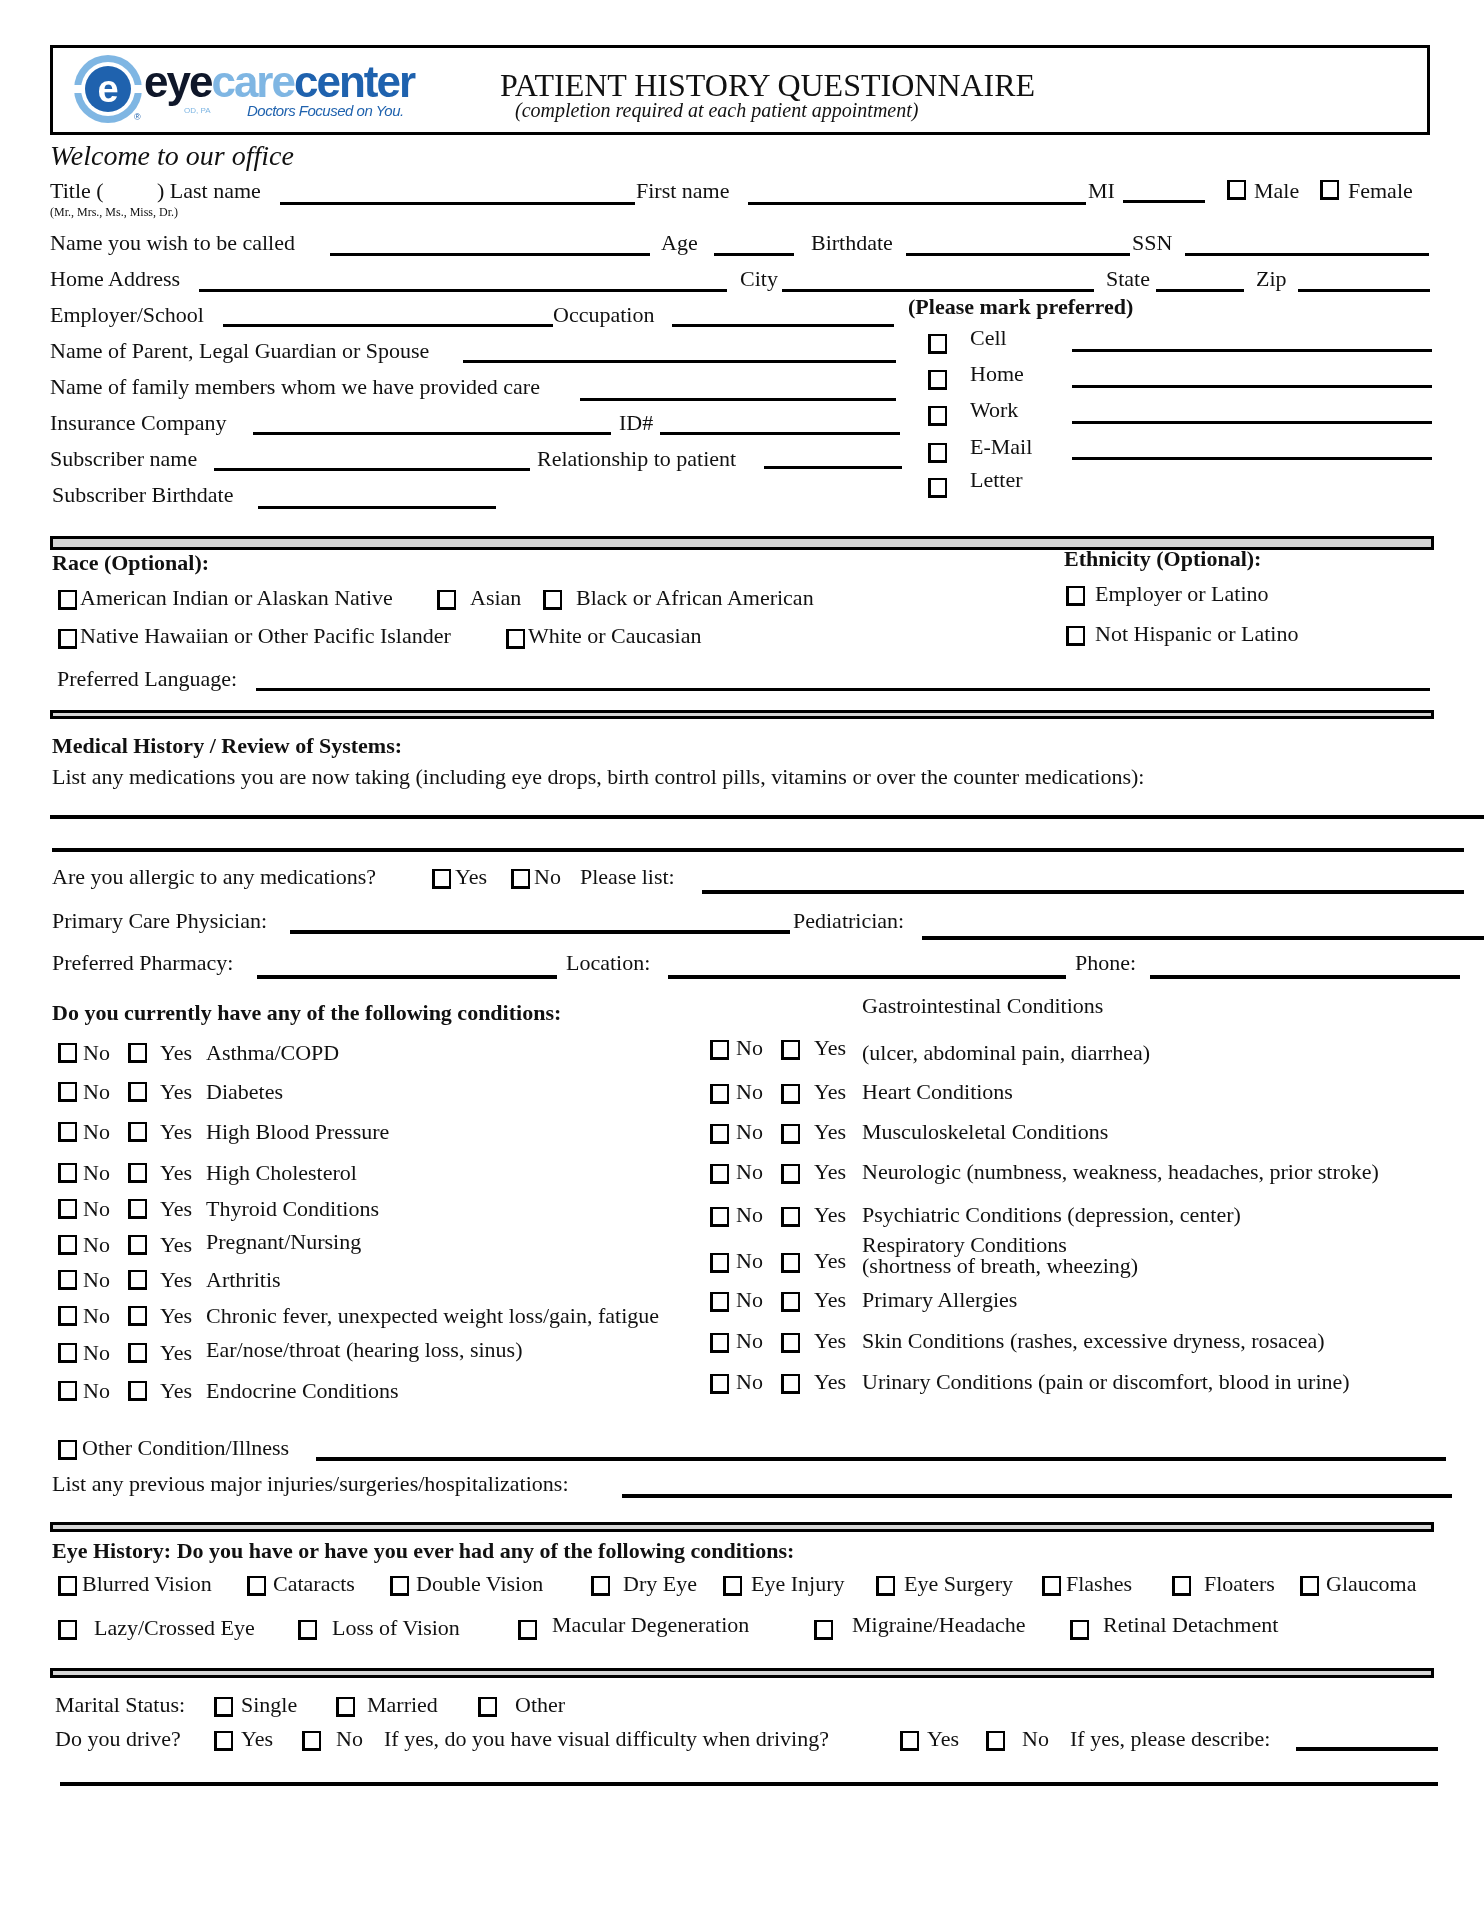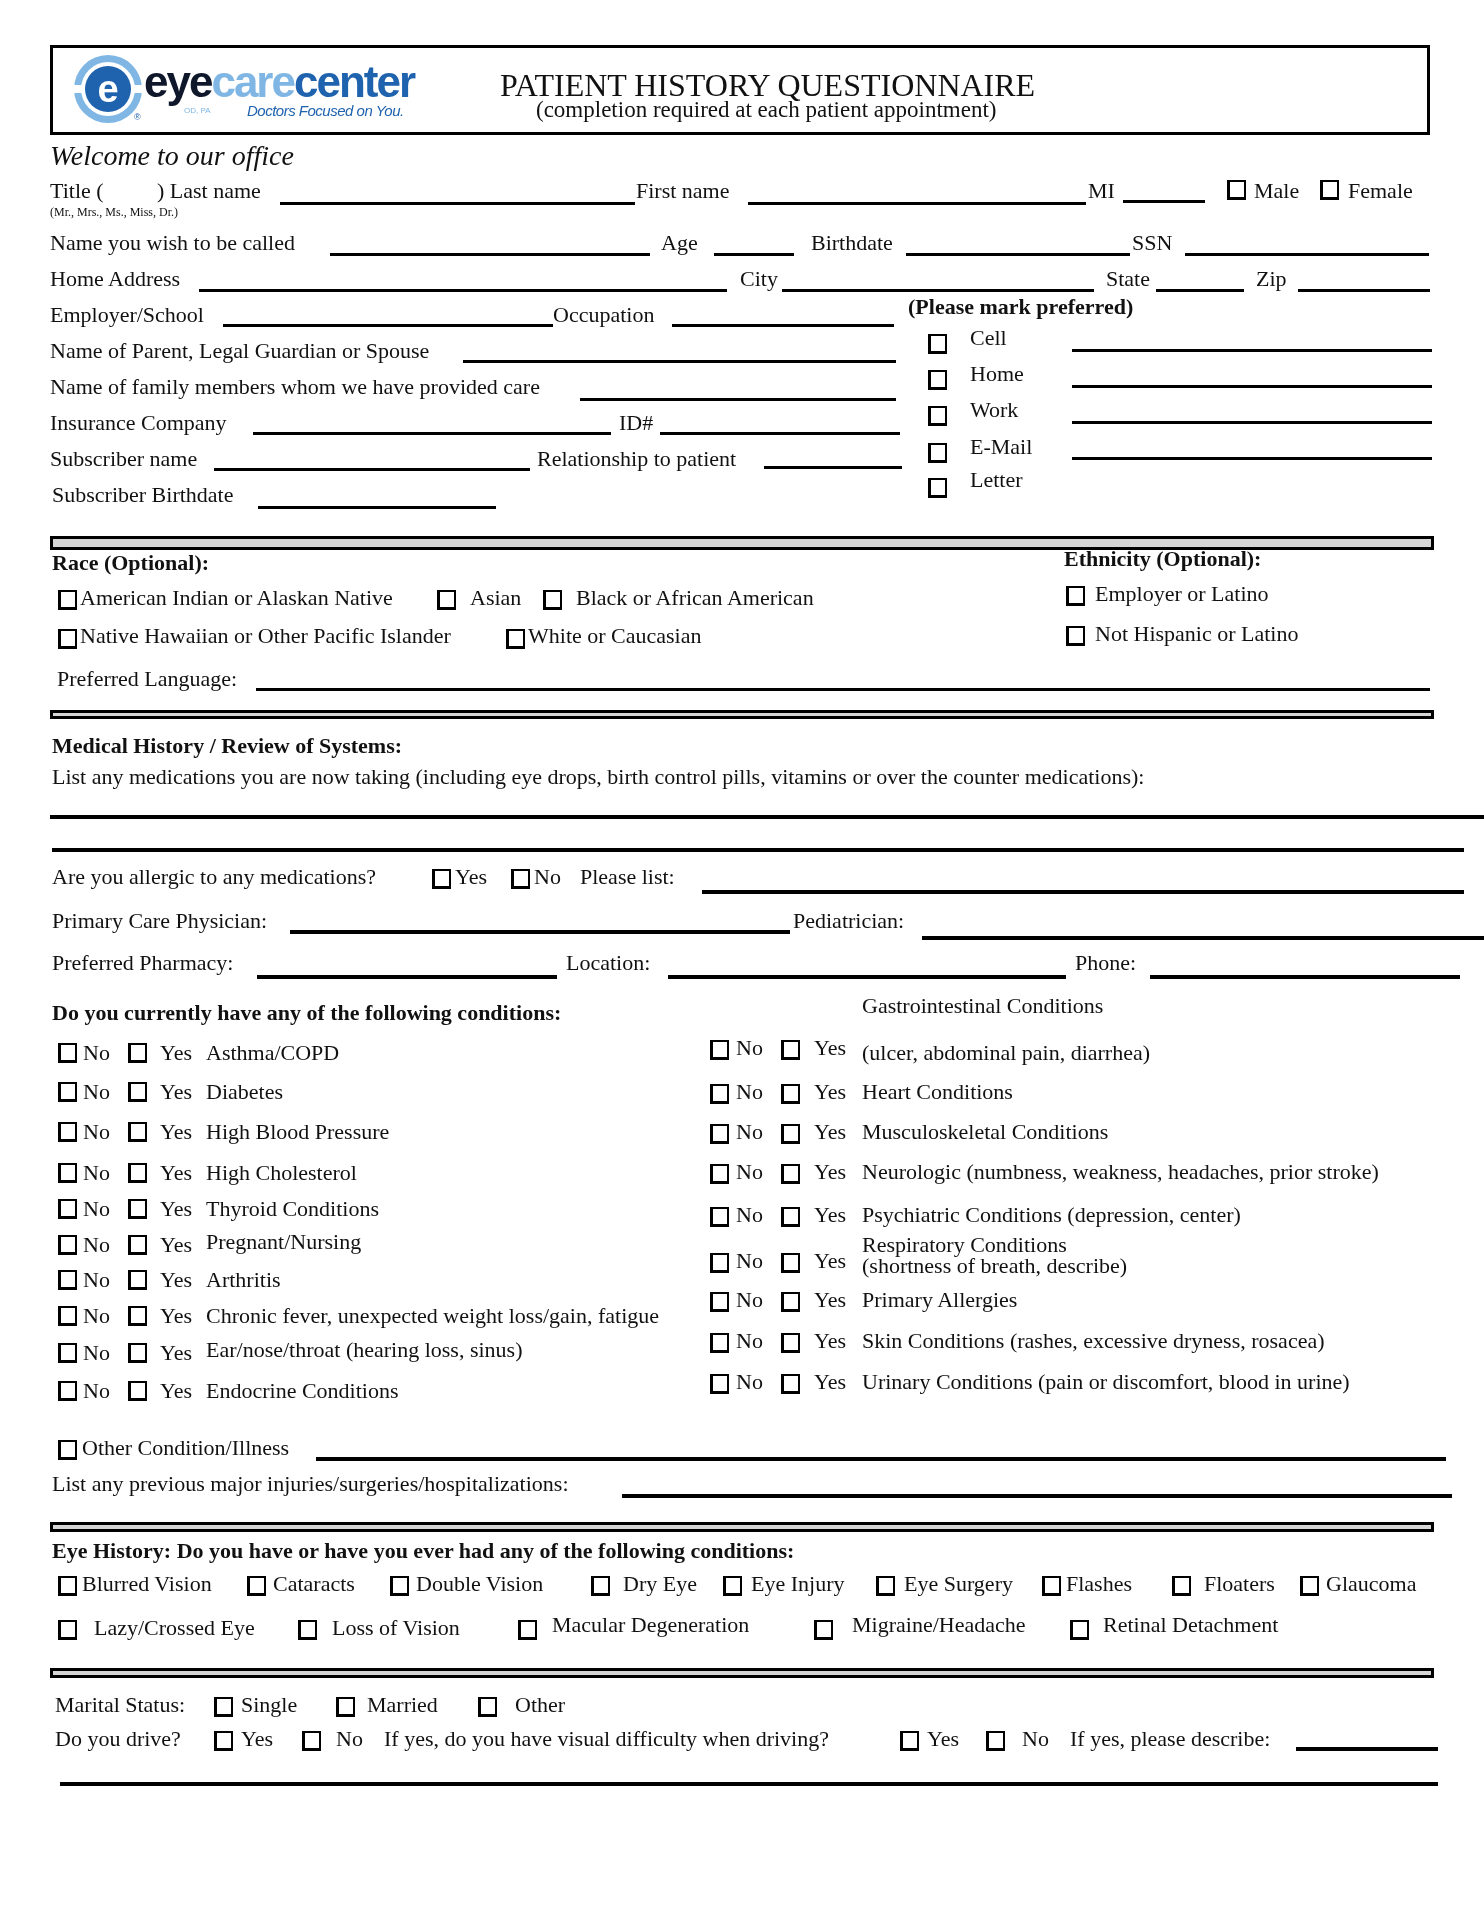--- a/index.html
+++ b/index.html
@@ -21,21 +21,21 @@
     .logo-word { position: absolute; left: 72px; top: 0; font-family: "Liberation Sans", "DejaVu Sans", sans-serif;
                  font-weight: bold; font-size: 44px; letter-spacing: -2px; line-height: 60px; }
     .logo-word .eye { color: #0f172a; }
     .logo-word .care { color: #7fb6e3; }
     .logo-word .center { color: #1f62ae; }
     .logo-tag { position: absolute; left: 175px; top: 50px; font-family: "Liberation Sans", "DejaVu Sans", sans-serif;
                 font-style: italic; font-size: 15px; color: #1f62ae; letter-spacing: -0.5px; }
     .logo-odpa { position: absolute; left: 112px; top: 54px; font-family: "Liberation Sans", sans-serif; font-size: 8px; color: #7fb6e3; }
     .logo-reg { position: absolute; left: 62px; top: 60px; font-family: "Liberation Sans", sans-serif; font-size: 9px; color: #1f62ae; }
     #title { left: 500px; top: 68px; font-size: 32px; line-height: 34px; }
-    #subtitle { left: 536px; top: 100px; font-size: 23px; line-height: 20px; }
+    #subtitle { left: 515px; top: 100px; font-size: 20px; font-style: italic; line-height: 20px; }
 
     .welcome { left: 50px; top: 141px; font-size: 28px; font-style: italic; line-height: 30px; }
     .tiny { font-size: 12px; line-height: 14px; }
   </style>
 </head>
 <body>
 
 <div class="abs" id="header-box"></div>
 <div class="abs" id="logo">
   <svg class="abs" style="left:0;top:0" width="72" height="76">
@@ -257,21 +257,21 @@
     <div class="cb l" style="left:710px;top:1207px"></div>
     <div class="t" style="left:736px;top:1203px">No</div>
     <div class="cb l" style="left:781px;top:1207px"></div>
     <div class="t" style="left:814px;top:1203px">Yes</div>
     <div class="t" style="left:862px;top:1203px">Psychiatric Conditions (depression, center)</div>
     <div class="cb l" style="left:710px;top:1253px"></div>
     <div class="t" style="left:736px;top:1249px">No</div>
     <div class="cb l" style="left:781px;top:1253px"></div>
     <div class="t" style="left:814px;top:1249px">Yes</div>
     <div class="t" style="left:862px;top:1235px;line-height:20px">Respiratory Conditions</div>
-    <div class="t" style="left:862px;top:1256px;line-height:20px">(shortness of breath, describe)</div>
+    <div class="t" style="left:862px;top:1256px;line-height:20px">(shortness of breath, wheezing)</div>
     <div class="cb l" style="left:710px;top:1292px"></div>
     <div class="t" style="left:736px;top:1288px">No</div>
     <div class="cb l" style="left:781px;top:1292px"></div>
     <div class="t" style="left:814px;top:1288px">Yes</div>
     <div class="t" style="left:862px;top:1288px">Primary Allergies</div>
     <div class="cb l" style="left:710px;top:1333px"></div>
     <div class="t" style="left:736px;top:1329px">No</div>
     <div class="cb l" style="left:781px;top:1333px"></div>
     <div class="t" style="left:814px;top:1329px">Yes</div>
     <div class="t" style="left:862px;top:1329px">Skin Conditions (rashes, excessive dryness, rosacea)</div>

